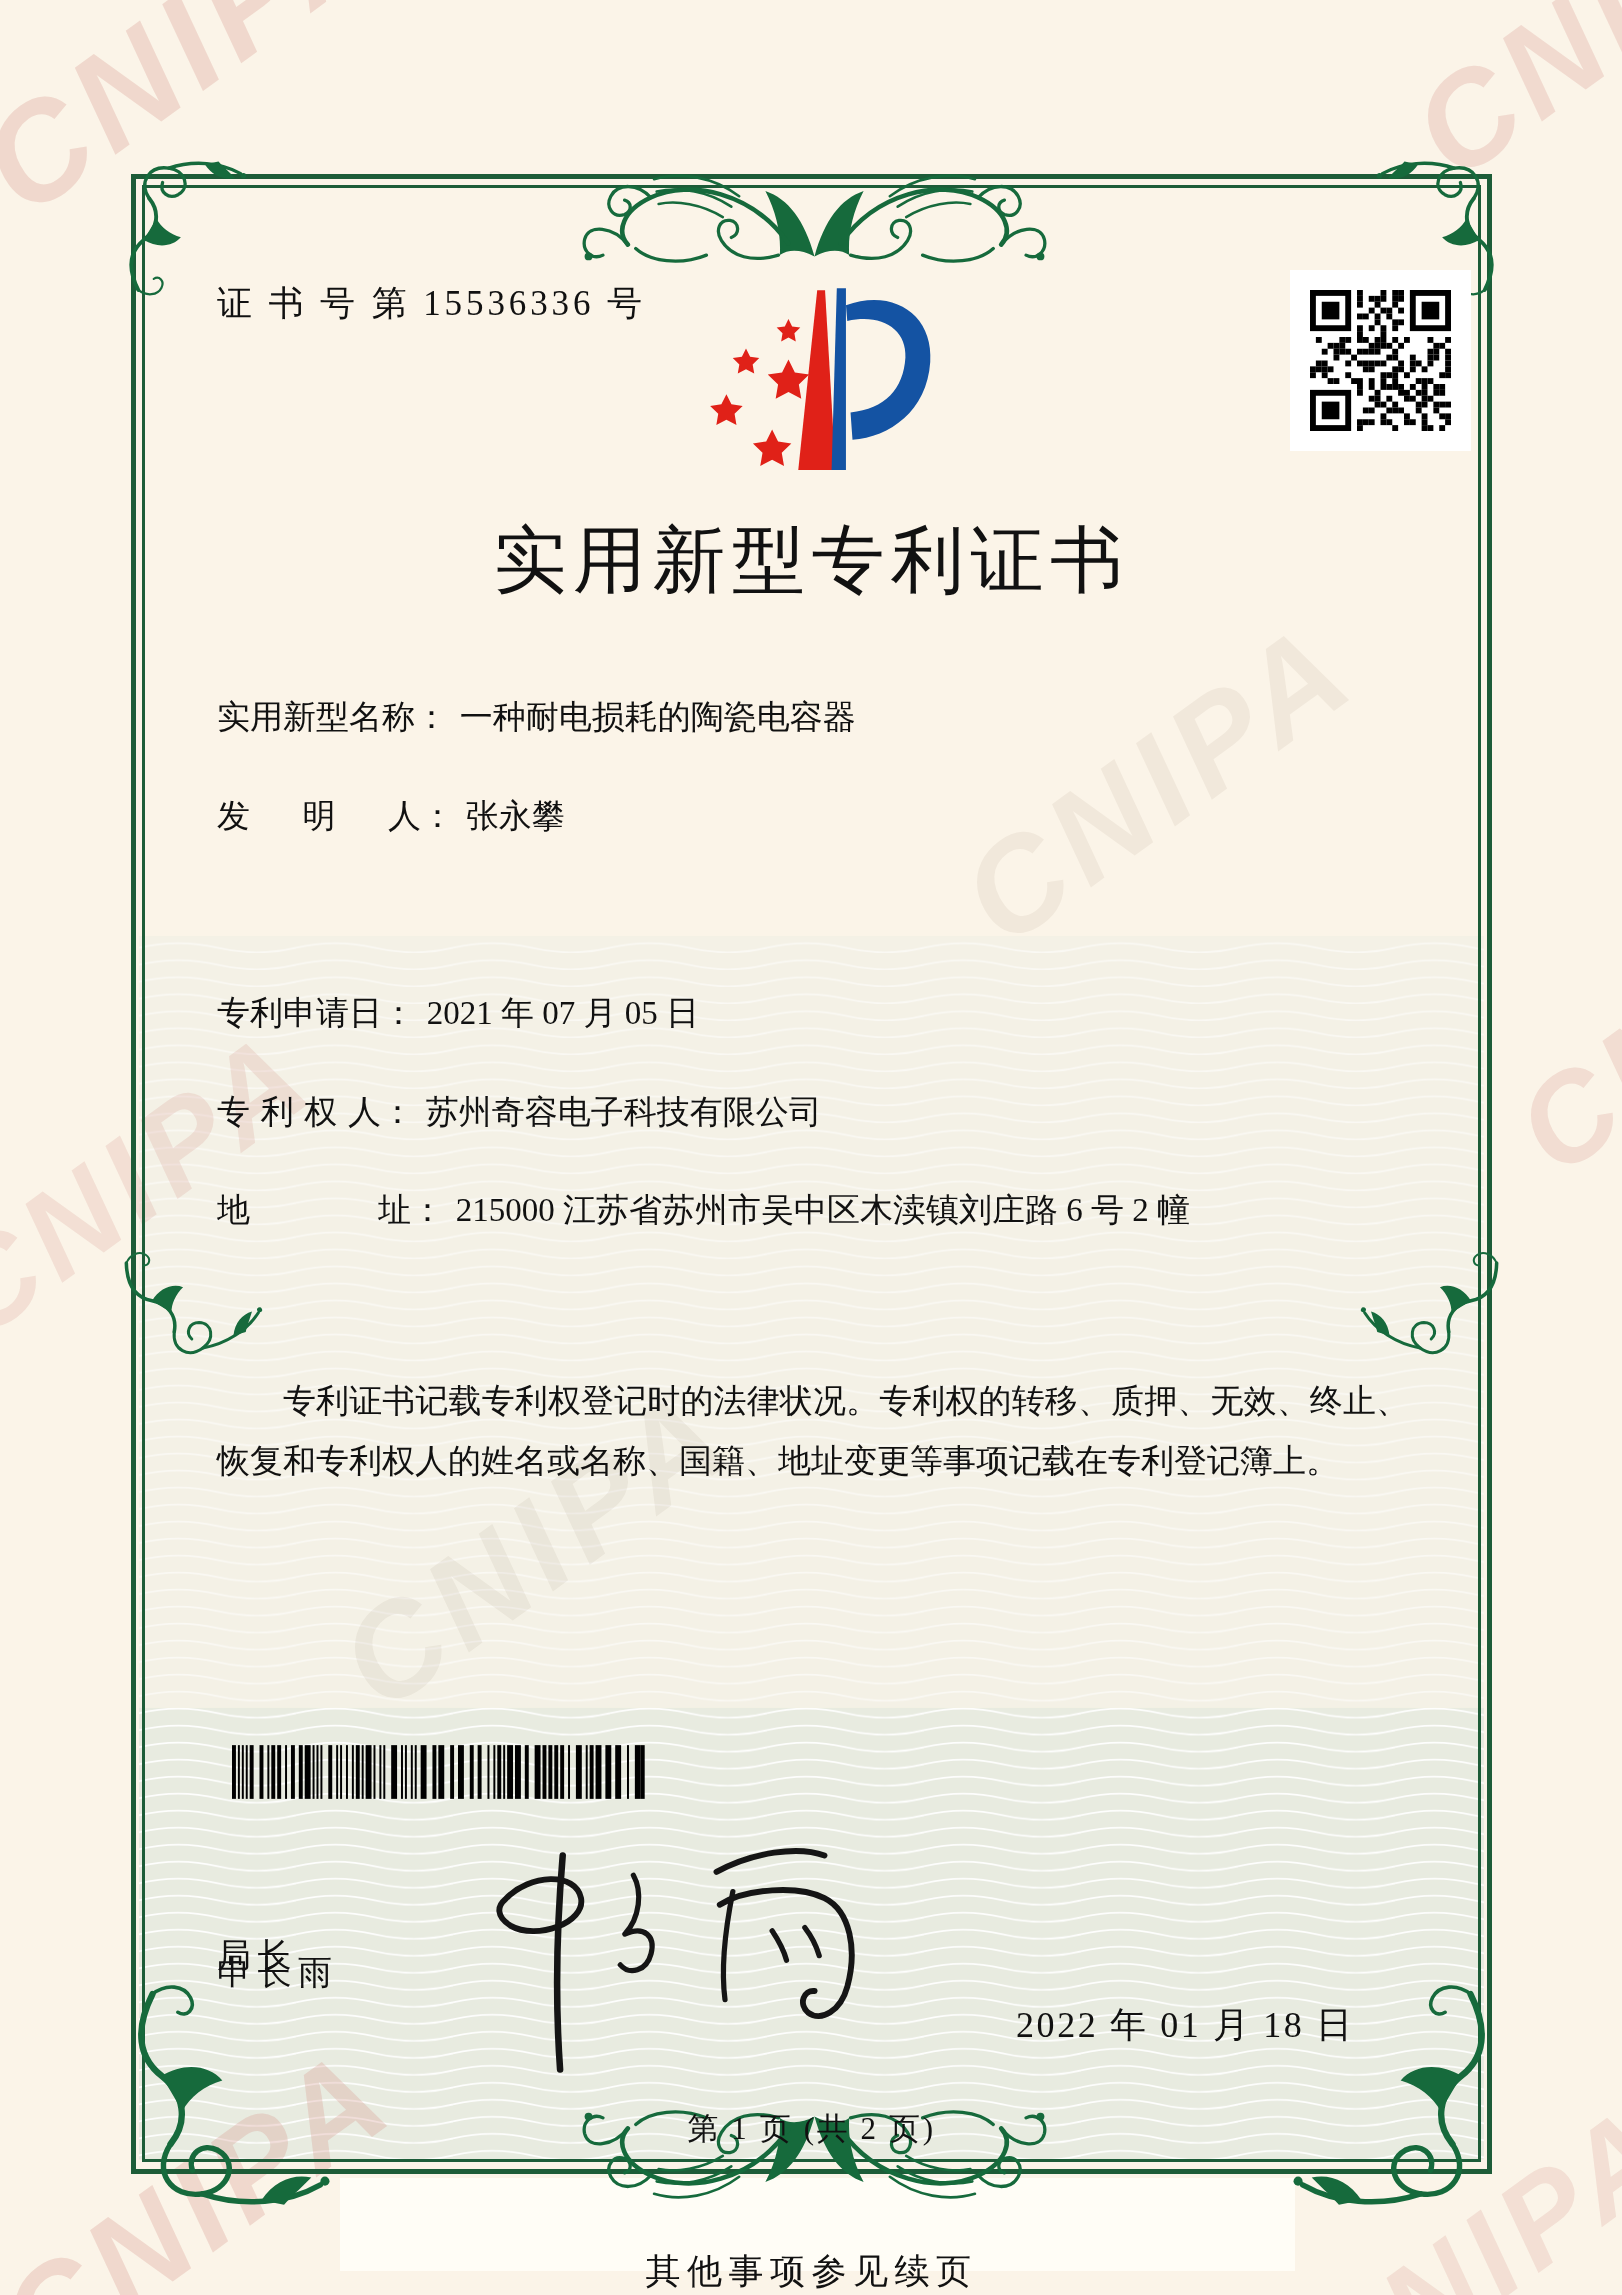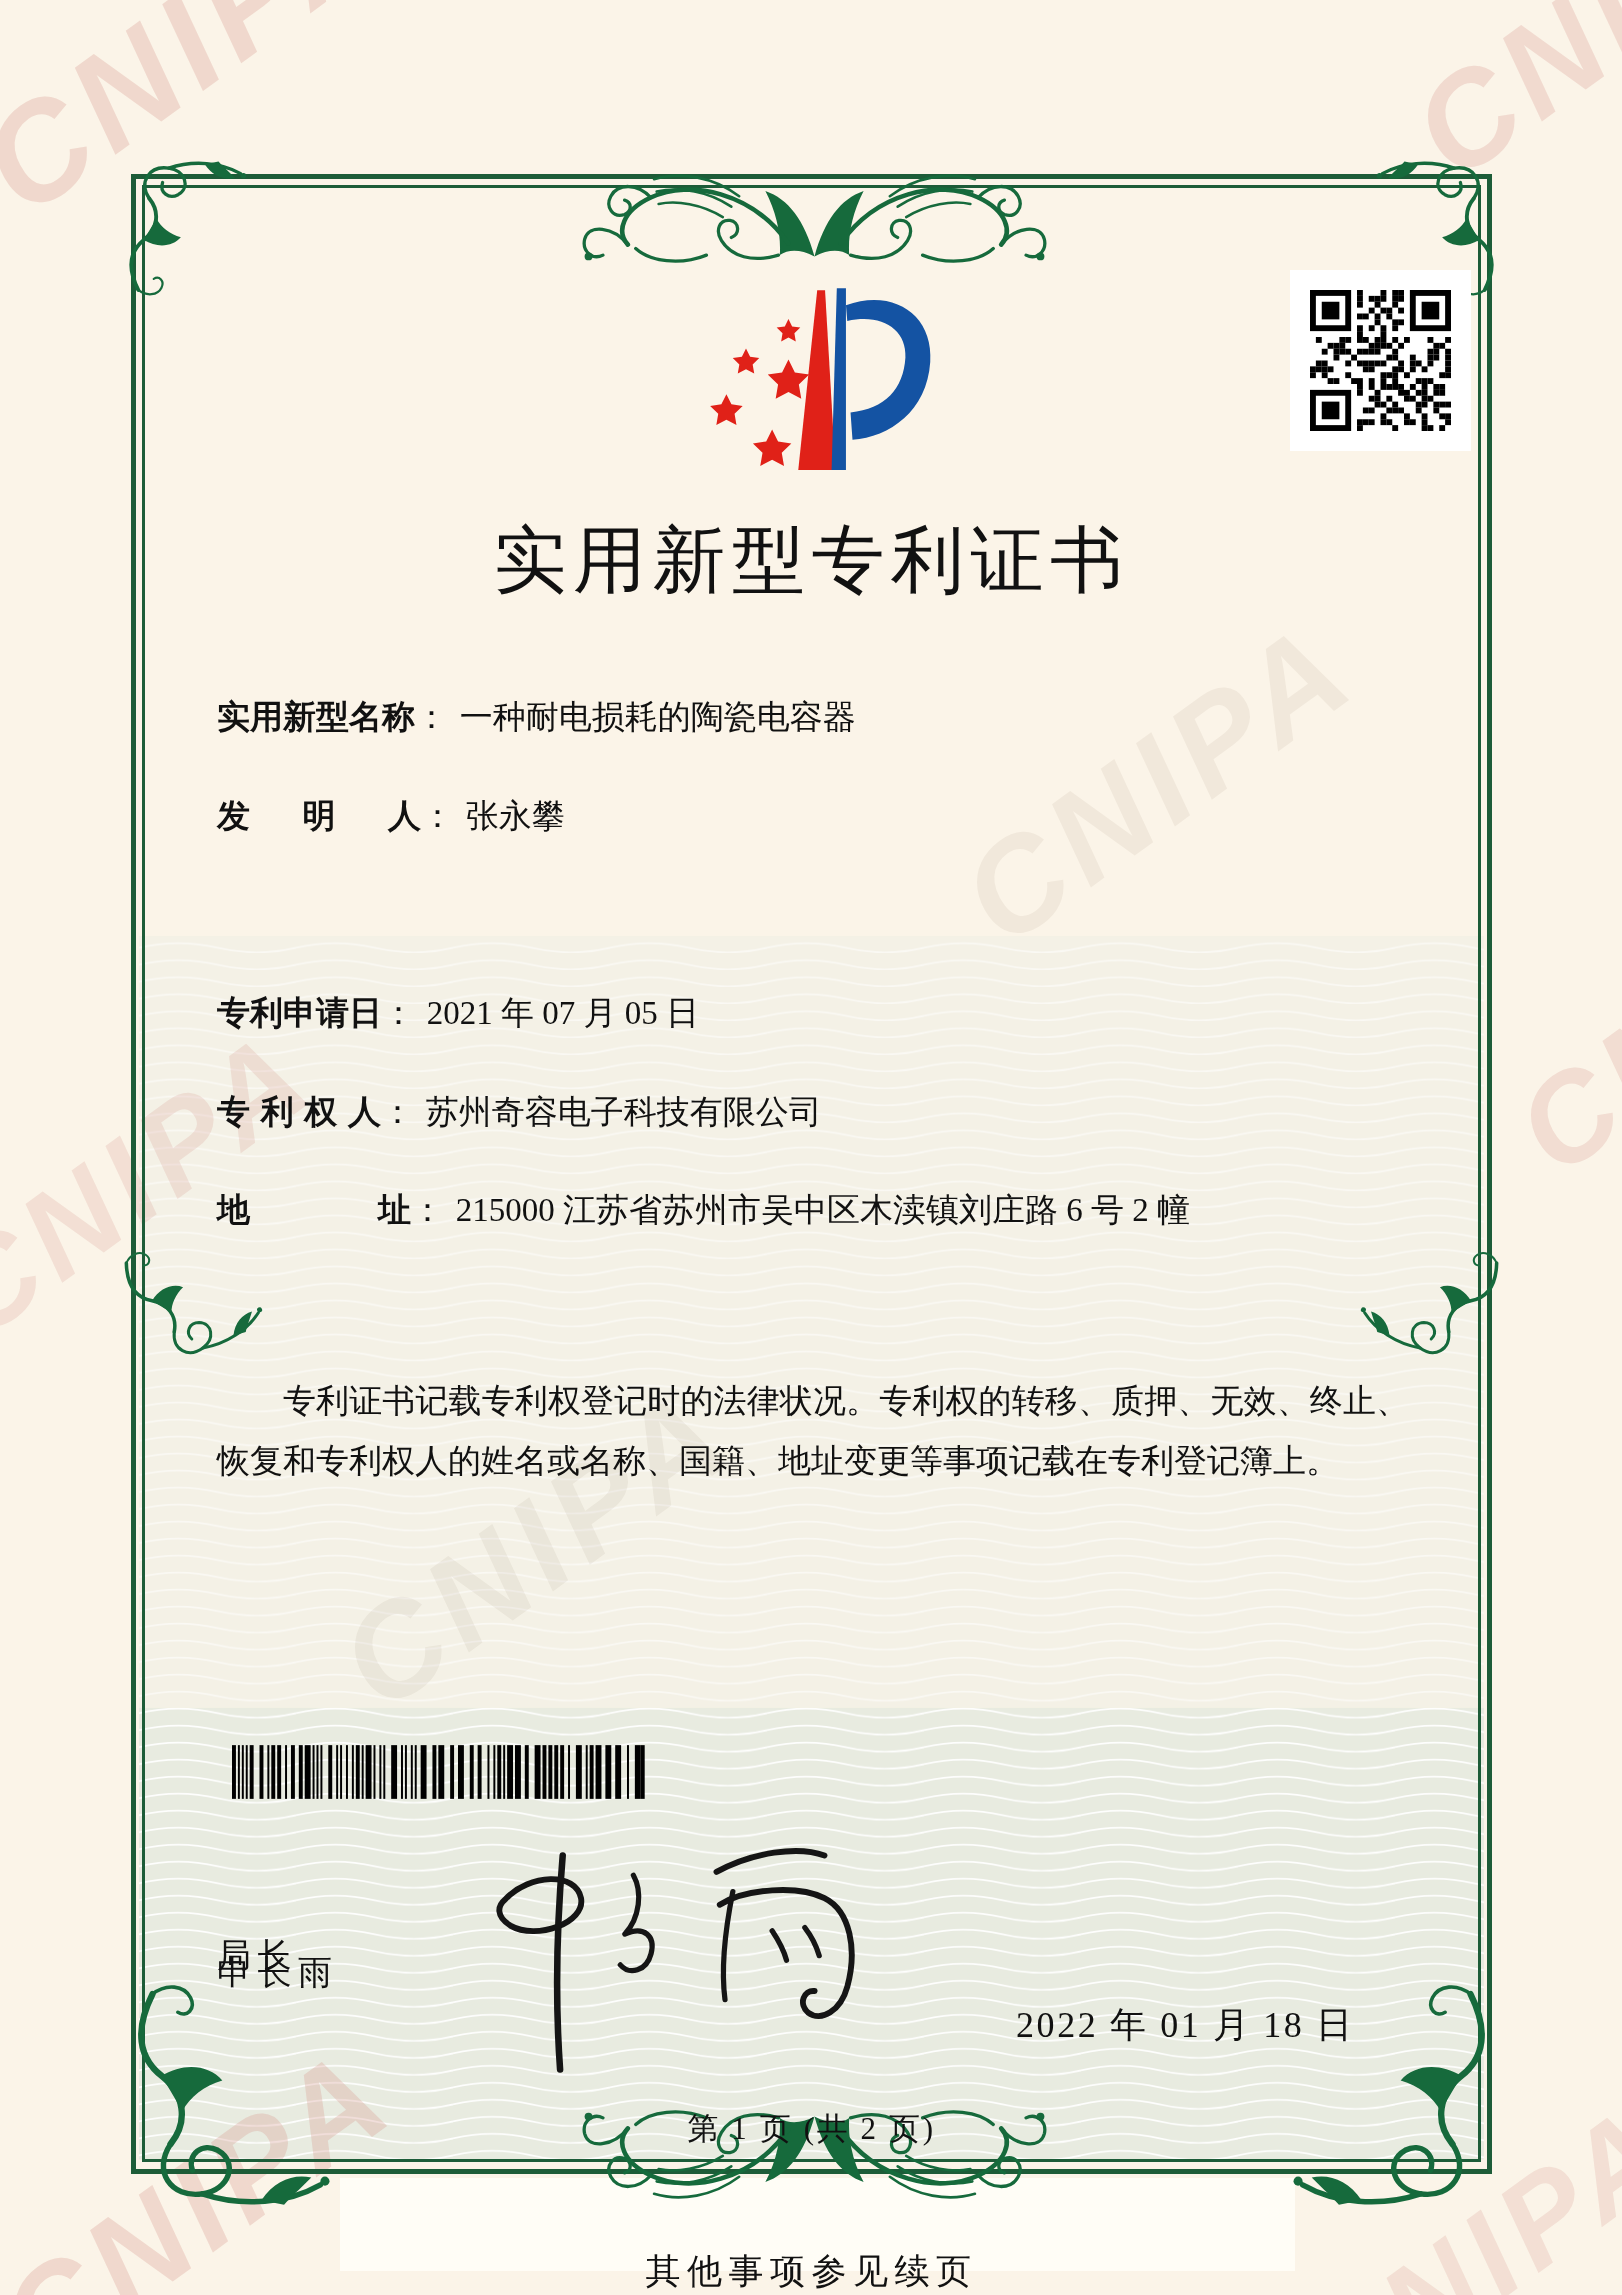--- a/index.html
+++ b/index.html
@@ -30,21 +30,21 @@
                border:3.3px solid var(--frame-green);box-sizing:border-box;z-index:3;}
   .orn{position:absolute;z-index:5;}
   
   .cert-no{position:absolute;left:217px;top:280px;font-size:35px;letter-spacing:3.9px;z-index:6;}
   .logo{position:absolute;left:697px;top:254px;z-index:6;}
   .qrbox{position:absolute;left:1290px;top:270px;width:181px;height:181px;background:#ffffff;z-index:6;}
   .qrbox svg{position:absolute;left:19.6px;top:19.6px;}
   .title{position:absolute;left:0;top:512px;width:1623px;text-align:center;font-size:73px;
          font-weight:400;letter-spacing:6.5px;z-index:6;}
   .row{position:absolute;left:217px;height:46px;font-size:33px;white-space:nowrap;z-index:6;}
-  .lbl{display:inline-block;font-weight:bold;}
+  .lbl{display:inline-block;}
   .w312{width:204px;text-align:justify;text-align-last:justify;}
   .w250{width:164px;text-align:justify;text-align-last:justify;}
   .w296{width:194px;text-align:justify;text-align-last:justify;}
   .val{margin-left:11.8px;}
   .pair2{position:absolute;left:594px;top:0;}
   .paras{position:absolute;left:217px;top:1371px;width:1192px;font-size:33px;line-height:60px;
          text-align:justify;z-index:6;}
   .paras p{margin:0;text-indent:2em;}
   .barcode{position:absolute;left:232px;top:1745px;z-index:6;}
   .director{position:absolute;left:217px;z-index:6;font-family:"Liberation Sans","DejaVu Sans",sans-serif;
@@ -129,20 +129,21 @@
   <svg class="orn" style="left:1289px;top:1976px;transform:scaleX(-1);" width="236" height="236" viewBox="0 0 260 260">
       <use href="#cornmotif"></use>
     </svg>
   <svg class="orn" style="left:118px;top:1230px;transform:rotate(-28deg);" width="131" height="131" viewBox="0 0 260 260">
       <use href="#cornmotif"></use>
     </svg>
   <svg class="orn" style="left:1374px;top:1230px;transform:scaleX(-1) rotate(-28deg);" width="131" height="131" viewBox="0 0 260 260">
       <use href="#cornmotif"></use>
     </svg>
 
+  <div class="cert-no">证 书 号 第 15536336 号</div>
 
   <svg class="logo" width="245" height="228" viewBox="0 0 375 348">
     <g fill="#e02118">
       <path d="M140 99 l5.6 11.3 12.5 1.8 -9 8.8 2.1 12.4 -11.2-5.9 -11.2 5.9 2.1-12.4 -9-8.8 12.5-1.8 Z"></path>
       <path d="M75 144 l6.3 12.7 14 2 -10.1 9.9 2.4 14 -12.6-6.6 -12.6 6.6 2.4-14 -10.1-9.9 14-2 Z"></path>
       <path d="M140 161 l9.8 19.8 21.9 3.2 -15.8 15.4 3.7 21.8 -19.6-10.3 -19.6 10.3 3.7-21.8 -15.8-15.4 21.9-3.2 Z"></path>
       <path d="M45 214 l7.7 15.6 17.2 2.5 -12.4 12.1 2.9 17.1 -15.4-8.1 -15.4 8.1 2.9-17.1 -12.4-12.1 17.2-2.5 Z"></path>
       <path d="M115 268 l9.1 18.4 20.3 3 -14.7 14.3 3.5 20.2 -18.2-9.6 -18.2 9.6 3.5-20.2 -14.7-14.3 20.3-3 Z"></path>
       <path d="M184 55 L 196 55 L 212 330 L 155 330 Z"></path>
     </g>

